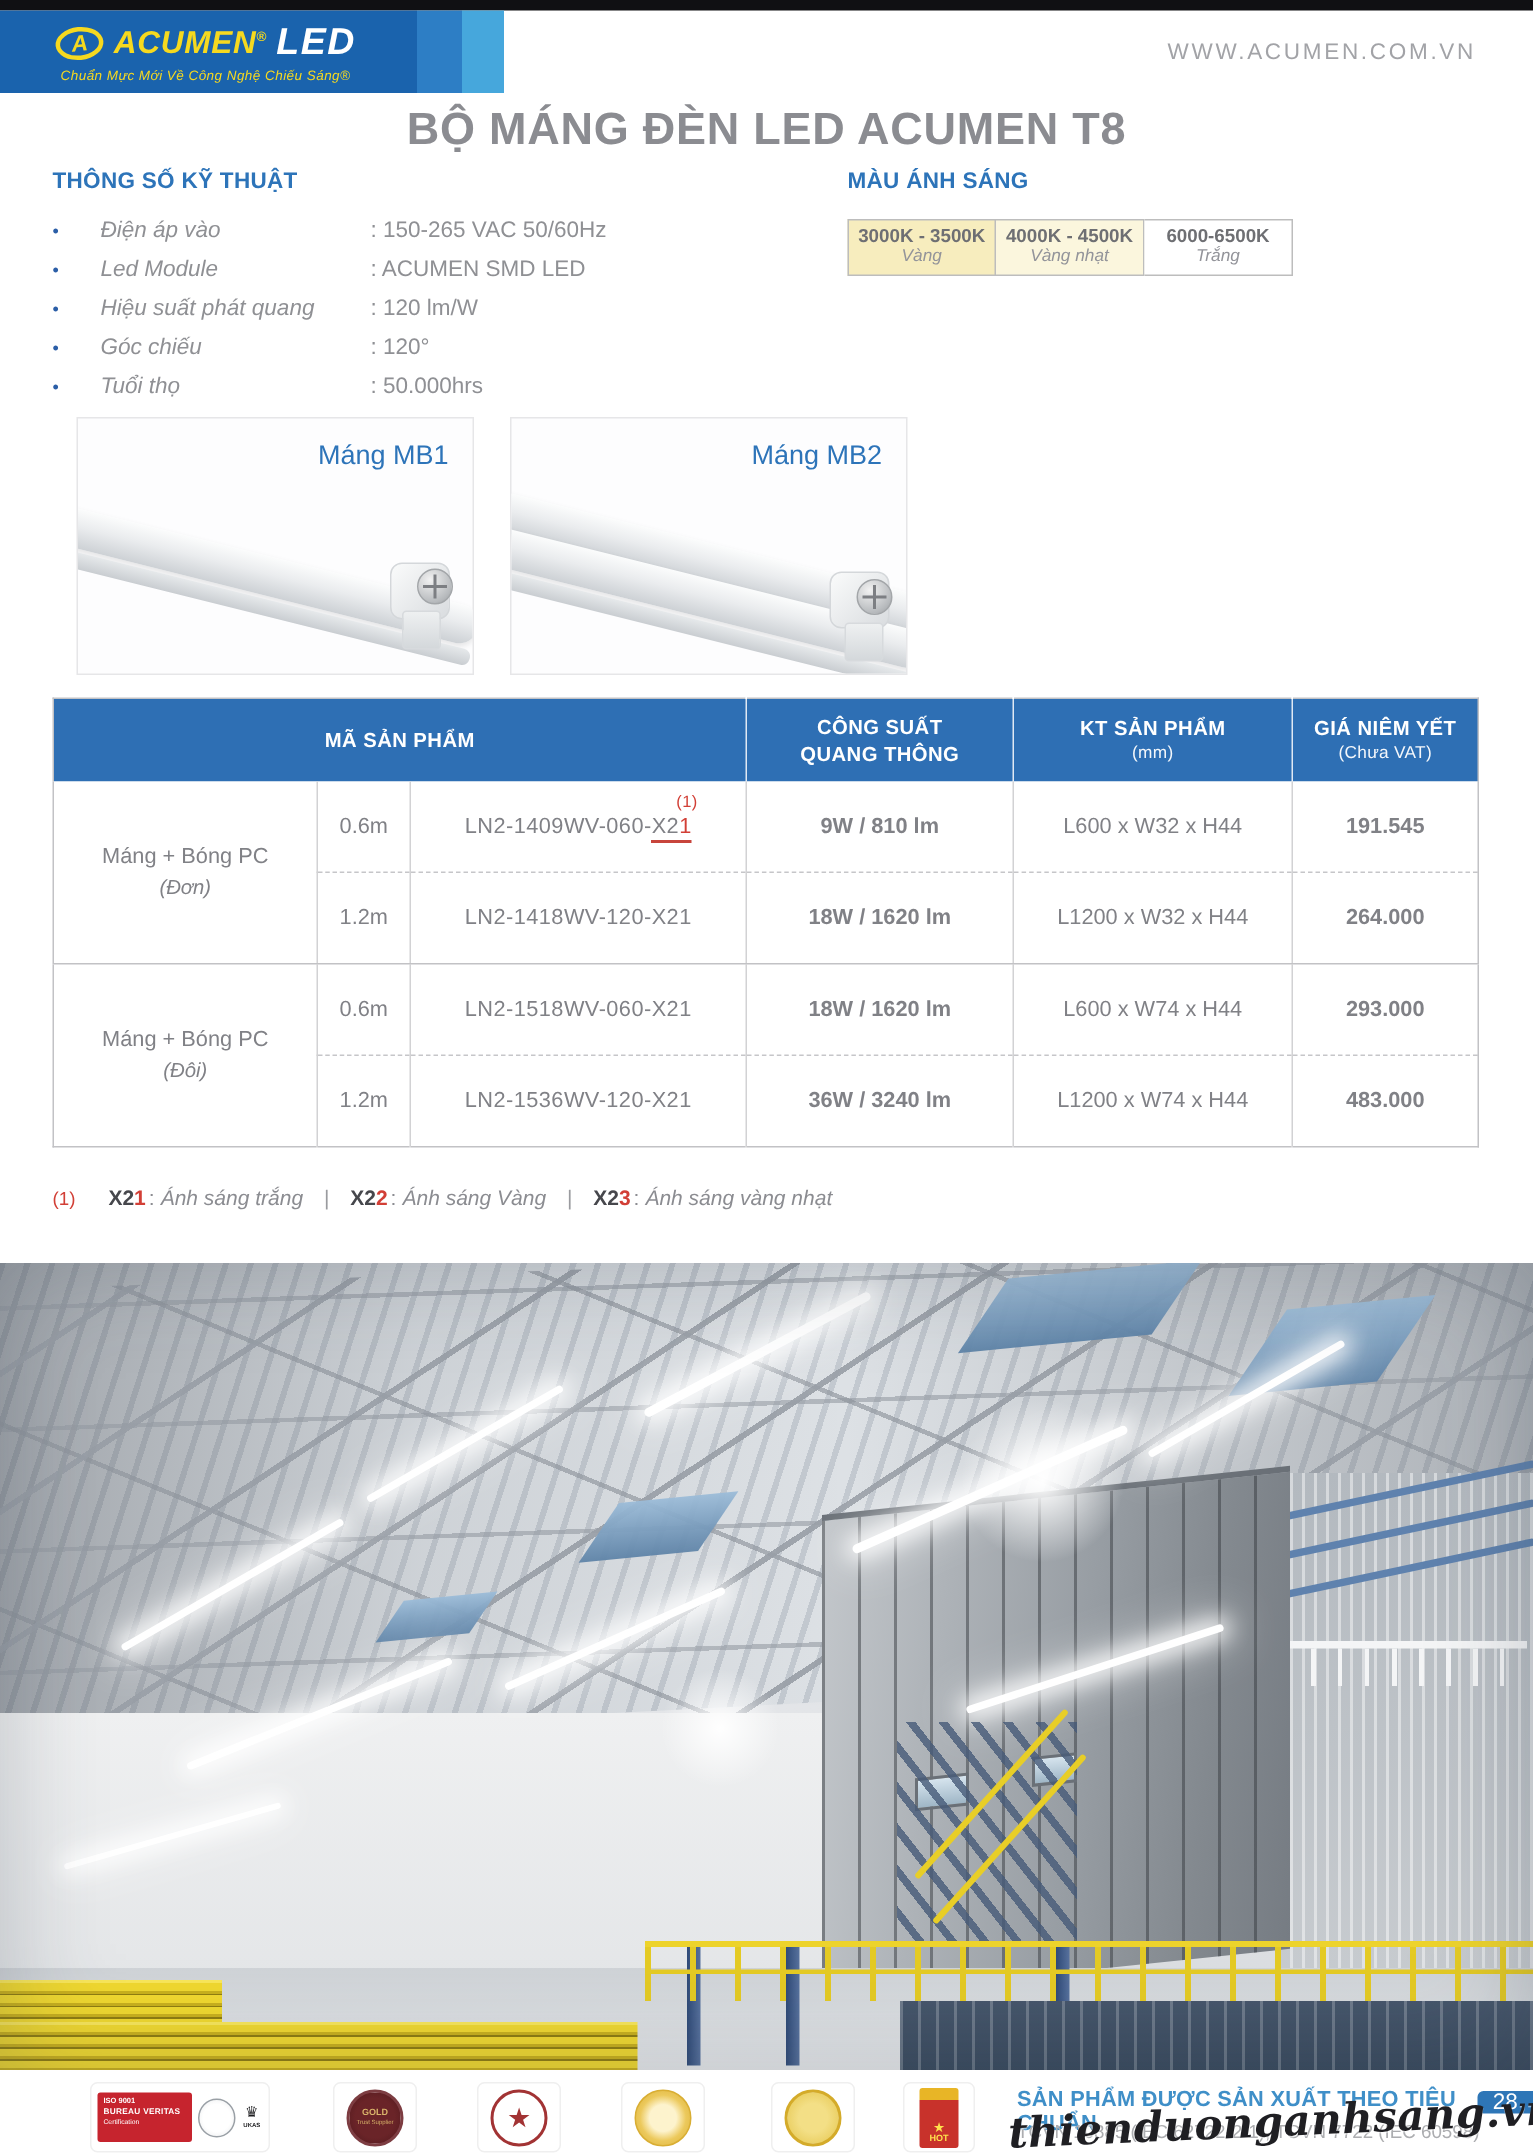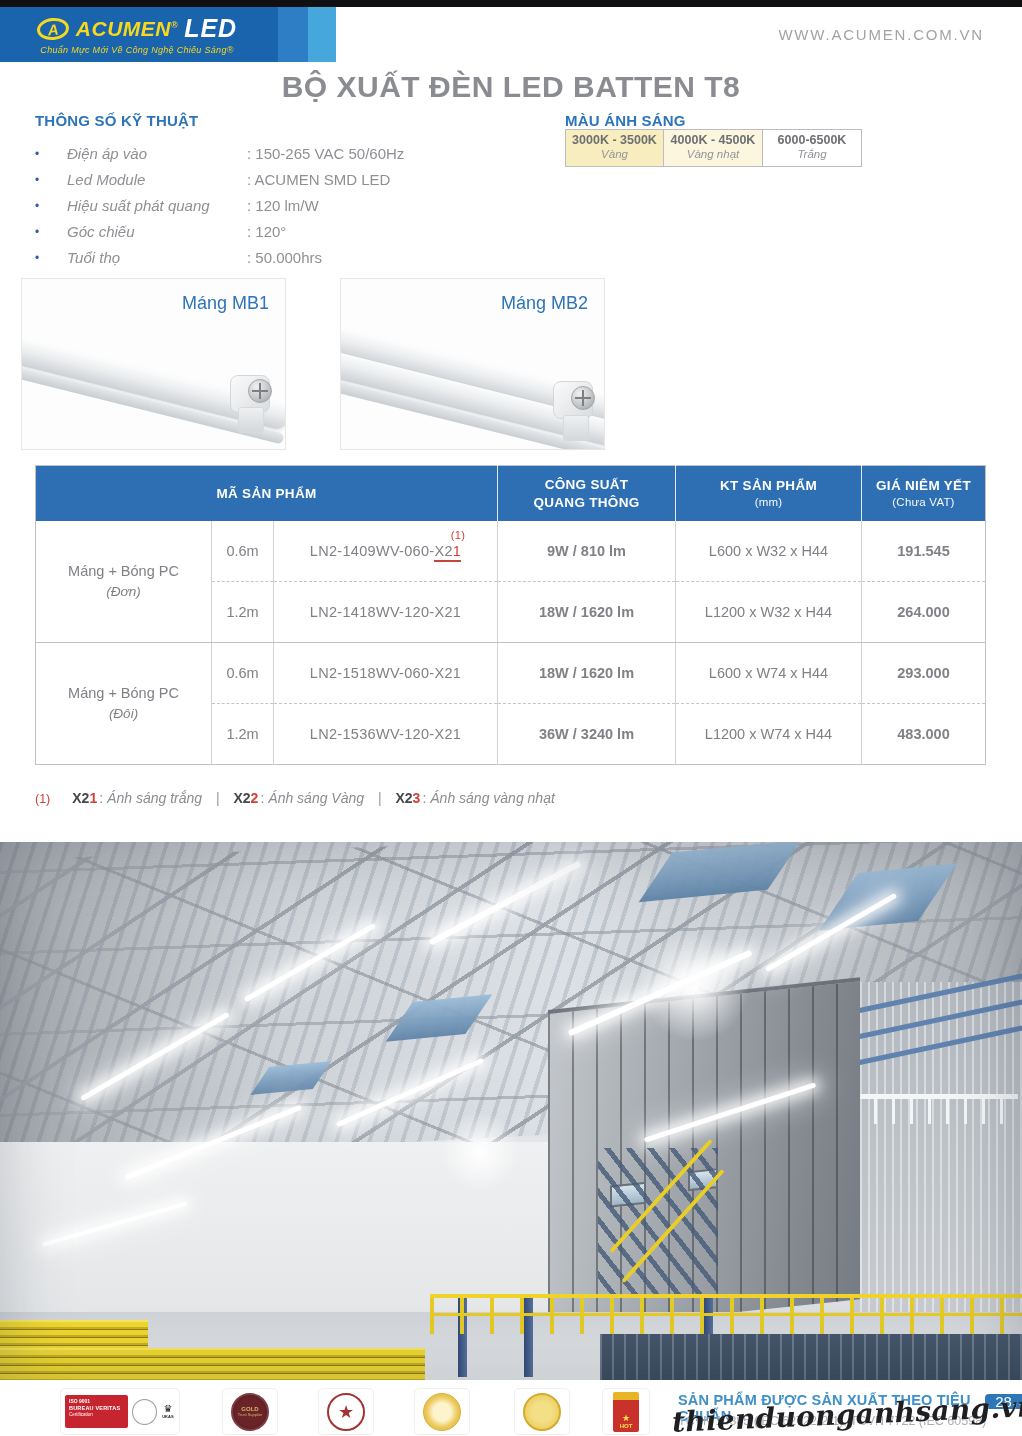--- a/index.html
+++ b/index.html
@@ -31,29 +31,29 @@
   
   .specs { position:absolute; left:35px; top:112px; width:490px; }
   .spec-list { margin-top:16px; }
   .spec-row { display:flex; margin-bottom:9px; font-size:15px; color:#8f9094; }
   .spec-bullet { width:32px; color:#2b5ea7; font-size:12px; padding-top:2px; }
   .spec-label { width:180px;font-style:italic; }
   .spec-value { flex:1; }
 
   
   .light-colors { position:absolute; left:565px; top:112px; width:320px; }
-  .swatches { display:flex; }
+  .swatches { display:flex; margin-top:17px; }
   .swatch { width:99px; height:38px; border:1px solid #bdbdbd; text-align:center; padding-top:3px; }
   .swatch + .swatch { border-left:none; }
   .swatch-range { font-size:12.5px; font-weight:bold; color:#6e6f73; }
   .swatch-name { font-size:11.5px; color:#93949a; margin-top:1px;font-style:italic; }
 
   
   .product-box { position:absolute; top:278px; width:265px; height:172px; background:#fdfdfe; border:1px solid #e6e6e8; overflow:hidden; }
-  .pb1 { left:21px; } .pb2 { left:340px; }
+  .pb1 { left:51px; } .pb2 { left:340px; }
   .product-label { position:absolute; right:16px; top:14px; color:#2d74b9; font-size:18px; z-index:3; }
   .tube { position:absolute; height:26px; border-radius:13px;
     background:linear-gradient(180deg,#fbfcfc,#eaecee 45%,#cdd1d5); box-shadow:0 2px 4px rgba(0,0,0,.10);
     transform-origin:left center; }
   .tube-base { position:absolute; height:11px; border-radius:5px; background:linear-gradient(180deg,#e6e9eb,#c9cdd1);
     transform-origin:left center; }
   .endcap { position:absolute; width:40px; height:38px; border-radius:8px;
     background:linear-gradient(135deg,#fafbfb,#d9dcdf); border:1px solid #d4d7da; }
   .screw { position:absolute; width:24px; height:24px; border-radius:50%;
     background:radial-gradient(circle at 35% 30%,#f2f2f2,#b8bbbe 70%,#9a9da0); border:1px solid #a3a6a9; }
@@ -187,21 +187,21 @@
   <div class="banner">
     <div class="logo-row">
       <span class="logo-a">A</span>
       <span class="logo-acumen"><span>ACUMEN</span><span class="logo-reg">®</span></span>
       <span class="logo-led">LED</span>
     </div>
     <div class="logo-tagline">Chuẩn Mực Mới Về Công Nghệ Chiếu Sáng®</div>
   </div>
   <div class="website">WWW.ACUMEN.COM.VN</div>
 
-  <div class="doc-title">BỘ XUẤT ĐÈN LED BATTEN T8</div>
+  <div class="doc-title">BỘ MÁNG ĐÈN LED ACUMEN T8</div>
 
   <div class="specs">
     <div class="sec-heading">THÔNG SỐ KỸ THUẬT</div>
     <div class="spec-list">
       <div class="spec-row">
         <span class="spec-bullet">•</span>
         <span class="spec-label">Điện áp vào</span>
         <span class="spec-value">: 150-265 VAC 50/60Hz</span>
       </div>
       <div class="spec-row">

